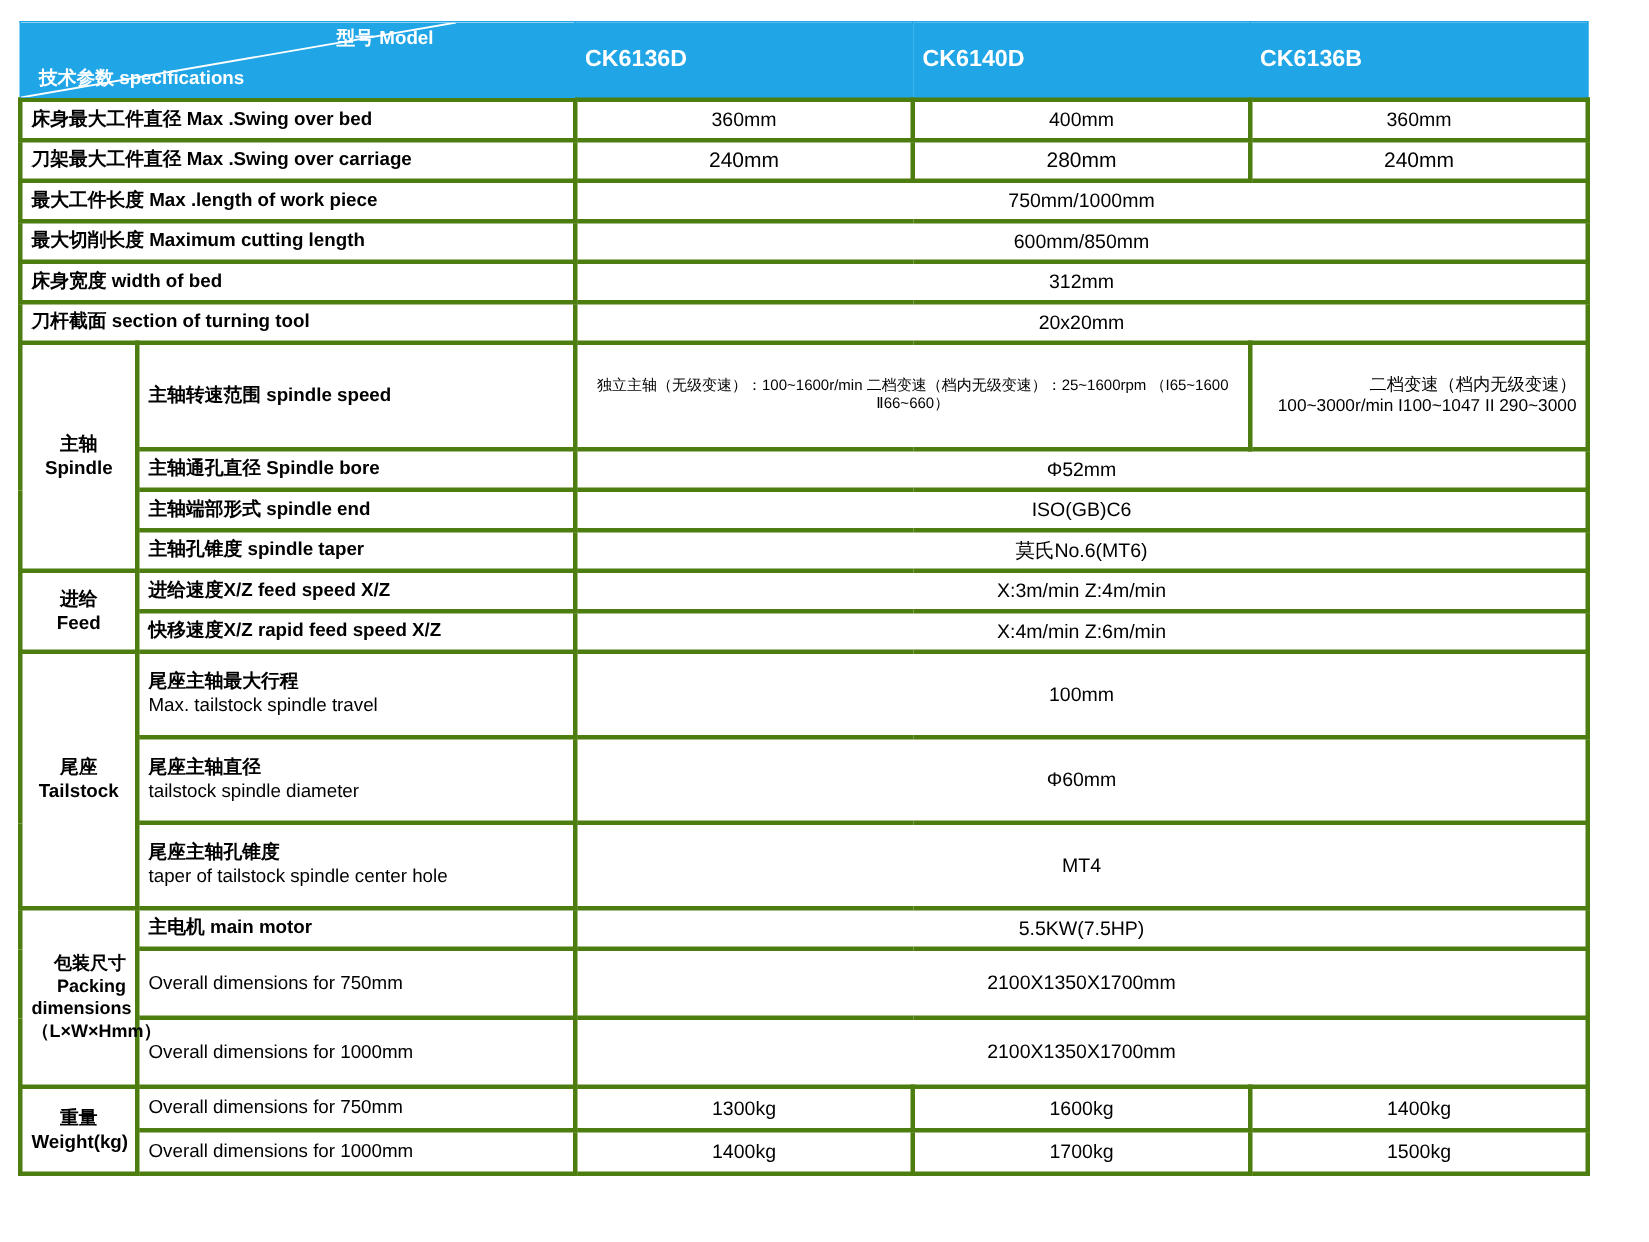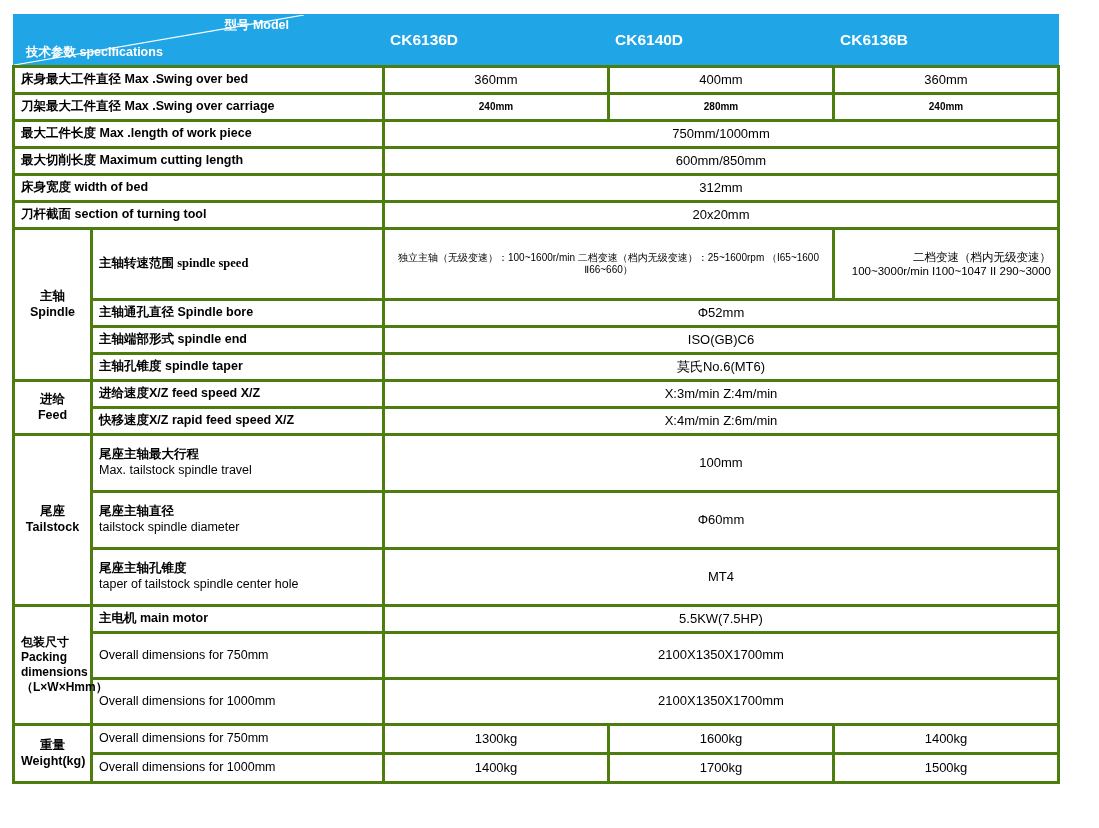--- a/index.html
+++ b/index.html
@@ -77,34 +77,34 @@
     position: absolute;
     bottom: 4px;
     left: 12px;
     font-size: 12.5px;
     font-weight: bold;
   }
 
   .row-h { height: 27px; }
   .ctr  { text-align: center; }
   .nb   { font-weight: normal; }
-  .big  { font-size: 10px; font-weight: bold; }
+  .big  { font-size: 14px; font-weight: normal; }
   .med  { font-size: 13px; }
   .lab-left {
     text-align: center;
     font-weight: bold;
     font-size: 12.5px;
   }
   .lab-left .cn { display: block; }
   .lab-left .en { display: block; }
   .two-line .l1 { display: block; }
   .two-line .l2 { display: block; }
   .tight { line-height: 1.45; }
   .packing-lab {
-    text-align: left;
+    text-align: right;
     font-weight: bold;
     font-size: 12px;
     line-height: 1.3;
     padding-left: 6px;
   }
   .weight-lab {
     text-align: center;
     font-weight: bold;
     font-size: 12.5px;
     line-height: 1.3;
@@ -200,21 +200,21 @@
       <tr class="row-h">
         <td class="row-text-left" colspan="2">刀杆截面  section of turning tool</td>
         <td class="ctr med" colspan="3">20x20mm</td>
       </tr>
 
       <tr>
         <td class="lab-left" rowspan="4">
           <span class="cn">主轴</span>
           <span class="en">Spindle</span>
         </td>
-        <td class="sub-left" style="height:68px;font-family:Liberation Serif, serif;">主轴转速范围  spindle speed</td>
+        <td class="sub-left" style="height:68px;">主轴转速范围  spindle speed</td>
         <td class="spindle-note" colspan="2">
           <span class="ln">独立主轴（无级变速）：100~1600r/min</span>
           <span class="ln">二档变速（档内无级变速）：25~1600rpm</span>
           <span class="ln">（I65~1600 Ⅱ66~660）</span>
         </td>
         <td class="spindle-note-l">
           <span class="ln">二档变速（档内无级变速）</span>
           <span class="ln">100~3000r/min</span>
           <span class="ln">I100~1047 II 290~3000</span>
         </td>

